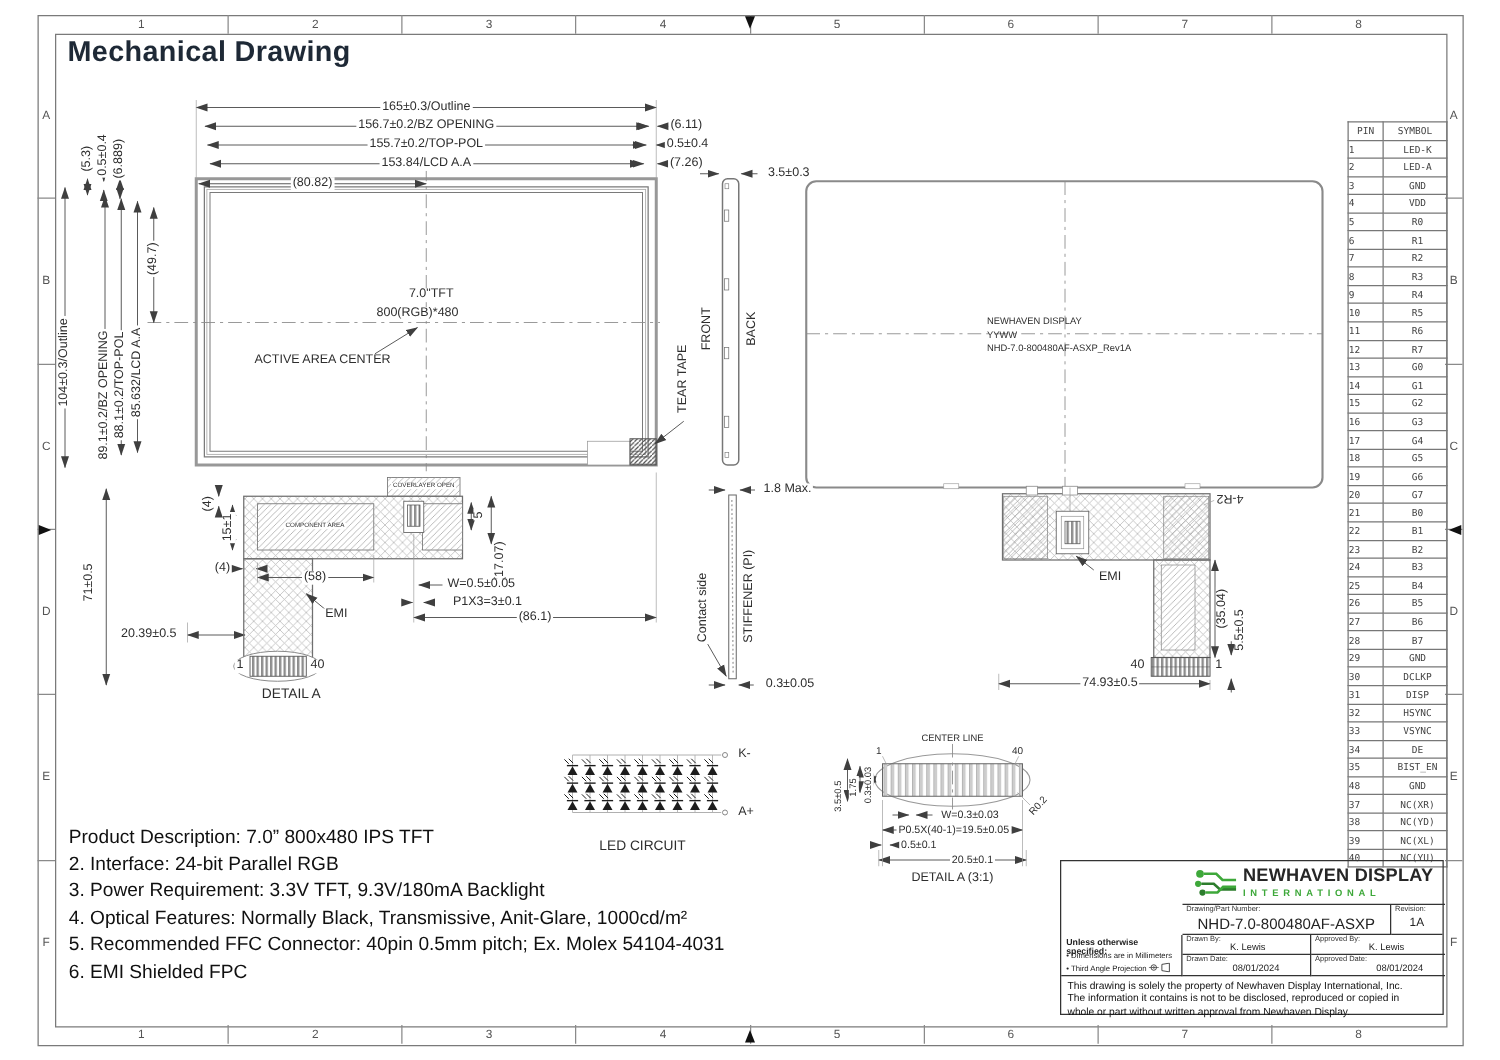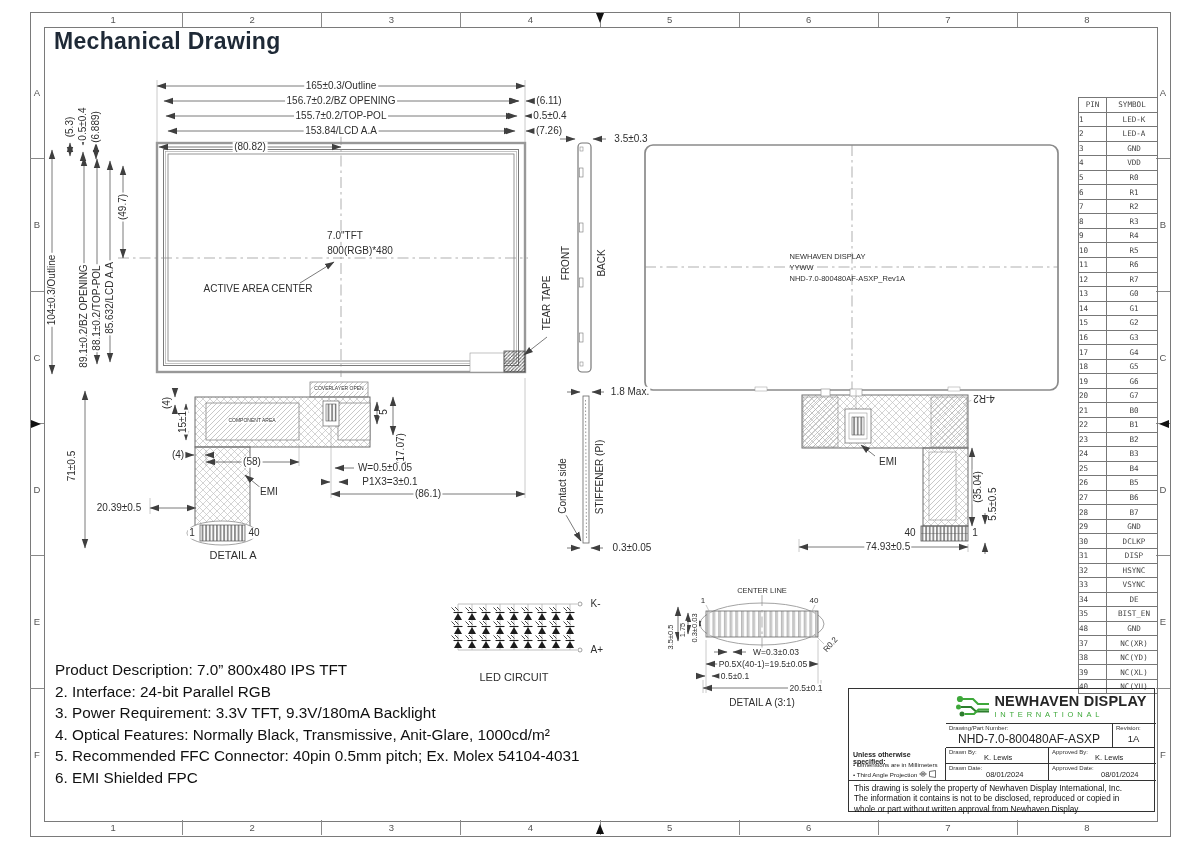--- a/index.html
+++ b/index.html
@@ -44,21 +44,21 @@
   #pins td:last-child,#pins th:last-child{width:46px;padding-left:4px;text-align:center}
   #pins th:last-child{text-align:center;padding-left:0}
   
   #tblock{position:absolute;left:848px;top:688px;width:307px;height:124px;
           border:1.4px solid #333;box-sizing:border-box;z-index:3;color:#222}
   .tbc{position:absolute;box-sizing:border-box}
   .bR{border-right:1px solid #333}.bB{border-bottom:1px solid #333}
   .tinylab{position:absolute;left:3px;top:1px;font-size:6px;color:#333}
   #logo{display:flex;align-items:center;justify-content:center;gap:5px;height:100%}
   #logo .b1{font-size:14.5px;font-weight:bold;color:#262626;letter-spacing:.2px;line-height:1}
-  #logo .b2{font-size:7.5px;color:#3ea83a;letter-spacing:3.8px;font-weight:normal;margin-top:2px;line-height:1}
+  #logo .b2{font-size:7.5px;color:#3ea83a;letter-spacing:3.8px;font-weight:bold;margin-top:2px;line-height:1}
 </style>
 </head>
 <body>
 
 <div id="page">
 
   <div class="frame" style="left:30px;top:12px;width:1139px;height:823px"></div>
   <div class="frame" style="left:44px;top:27px;width:1112px;height:793px"></div>
   <div class="fstrip h" style="left:44px;top:12px;width:1112px;height:15px">
       <div class="fcell">1</div>
@@ -329,21 +329,21 @@
   <span class="lbl" style="left:549px;top:131px">(7.26)</span>
   <span class="lbl rot" style="left:70px;top:127px">(5.3)</span>
   <span class="lbl rot" style="left:83px;top:124px">0.5±0.4</span>
   <span class="lbl rot" style="left:96px;top:127px">(6.889)</span>
   <span class="lbl rot" style="left:52px;top:290px">104±0.3/Outline</span>
   <span class="lbl rot" style="left:84px;top:316px">89.1±0.2/BZ OPENING</span>
   <span class="lbl rot" style="left:97px;top:308px">88.1±0.2/TOP-POL</span>
   <span class="lbl rot" style="left:110px;top:298px">85.632/LCD A.A</span>
   <span class="lbl rot" style="left:123px;top:207px">(49.7)</span>
   <span class="lbl" style="left:345px;top:236px">7.0"TFT</span>
-  <span class="lbl" style="left:360px;top:251px">800(RGB)*480</span>
+  <span class="lbl" style="left:334px;top:251px">800(RGB)*480</span>
   <span class="lbl" style="left:258px;top:289px">ACTIVE AREA CENTER</span>
 
   <span class="lbl f5" style="left:339px;top:389px">COVERLAYER OPEN</span>
   <span class="lbl f5" style="left:252px;top:421px">COMPONENT AREA</span>
   <span class="lbl" style="left:269px;top:492px">EMI</span>
   <span class="lbl rot" style="left:167px;top:403px">(4)</span>
   <span class="lbl rot" style="left:183px;top:422px">15±1</span>
   <span class="lbl" style="left:178px;top:455px">(4)</span>
   <span class="lbl" style="left:252px;top:462px">(58)</span>
   <span class="lbl rot" style="left:384px;top:412px">5</span>
@@ -384,21 +384,21 @@
   <span class="lbl f75" style="left:762px;top:591px">CENTER LINE</span>
   <span class="lbl f8" style="left:703px;top:601px">1</span>
   <span class="lbl f8" style="left:814px;top:601px">40</span>
   <span class="lbl rot45 f8 nobg" style="left:831px;top:645px">R0.2</span>
   <span class="lbl rot f75" style="left:671px;top:637px">3.5±0.5</span>
   <span class="lbl rot f75" style="left:683px;top:630px">1.75</span>
   <span class="lbl rot f75" style="left:695px;top:628px">0.3±0.03</span>
   <span class="lbl f85" style="left:776px;top:652px">W=0.3±0.03</span>
   <span class="lbl f85" style="left:763px;top:664px">P0.5X(40-1)=19.5±0.05</span>
   <span class="lbl f85" style="left:735px;top:676px">0.5±0.1</span>
-  <span class="lbl f85" style="left:806px;top:688px">20.5±0.1</span>
+  <span class="lbl f85" style="left:778px;top:688px">20.5±0.1</span>
   <span class="lbl" style="left:762px;top:703px">DETAIL A (3:1)</span>
 
   <div id="desc">
     <div>Product Description: 7.0”  800x480 IPS TFT</div>
     <div>
         <div class="desc-line">2. Interface: 24-bit Parallel RGB</div>
         <div class="desc-line">3. Power Requirement: 3.3V TFT, 9.3V/180mA Backlight</div>
         <div class="desc-line">4. Optical Features: Normally Black, Transmissive, Anit-Glare, 1000cd/m²</div>
         <div class="desc-line">5. Recommended FFC Connector: 40pin 0.5mm pitch; Ex. Molex 54104-4031</div>
         <div class="desc-line">6. EMI Shielded FPC</div>

